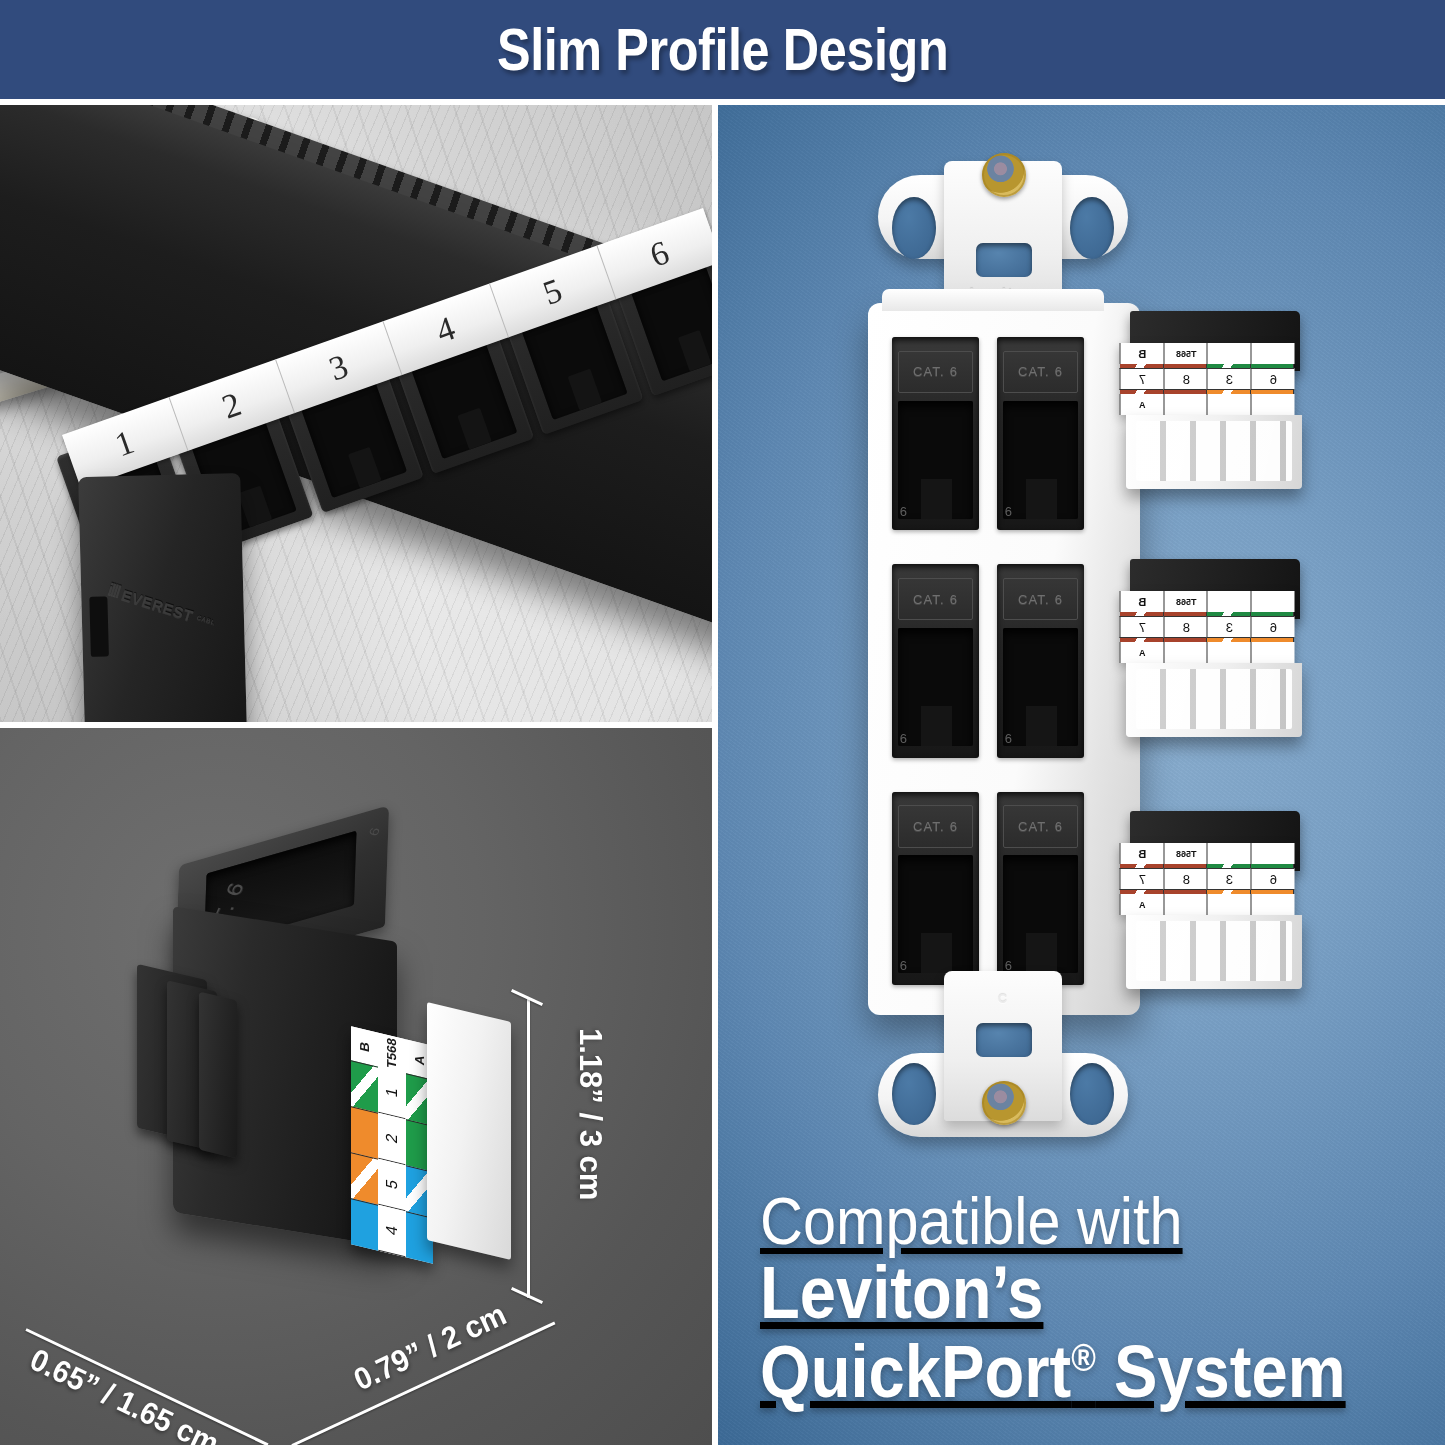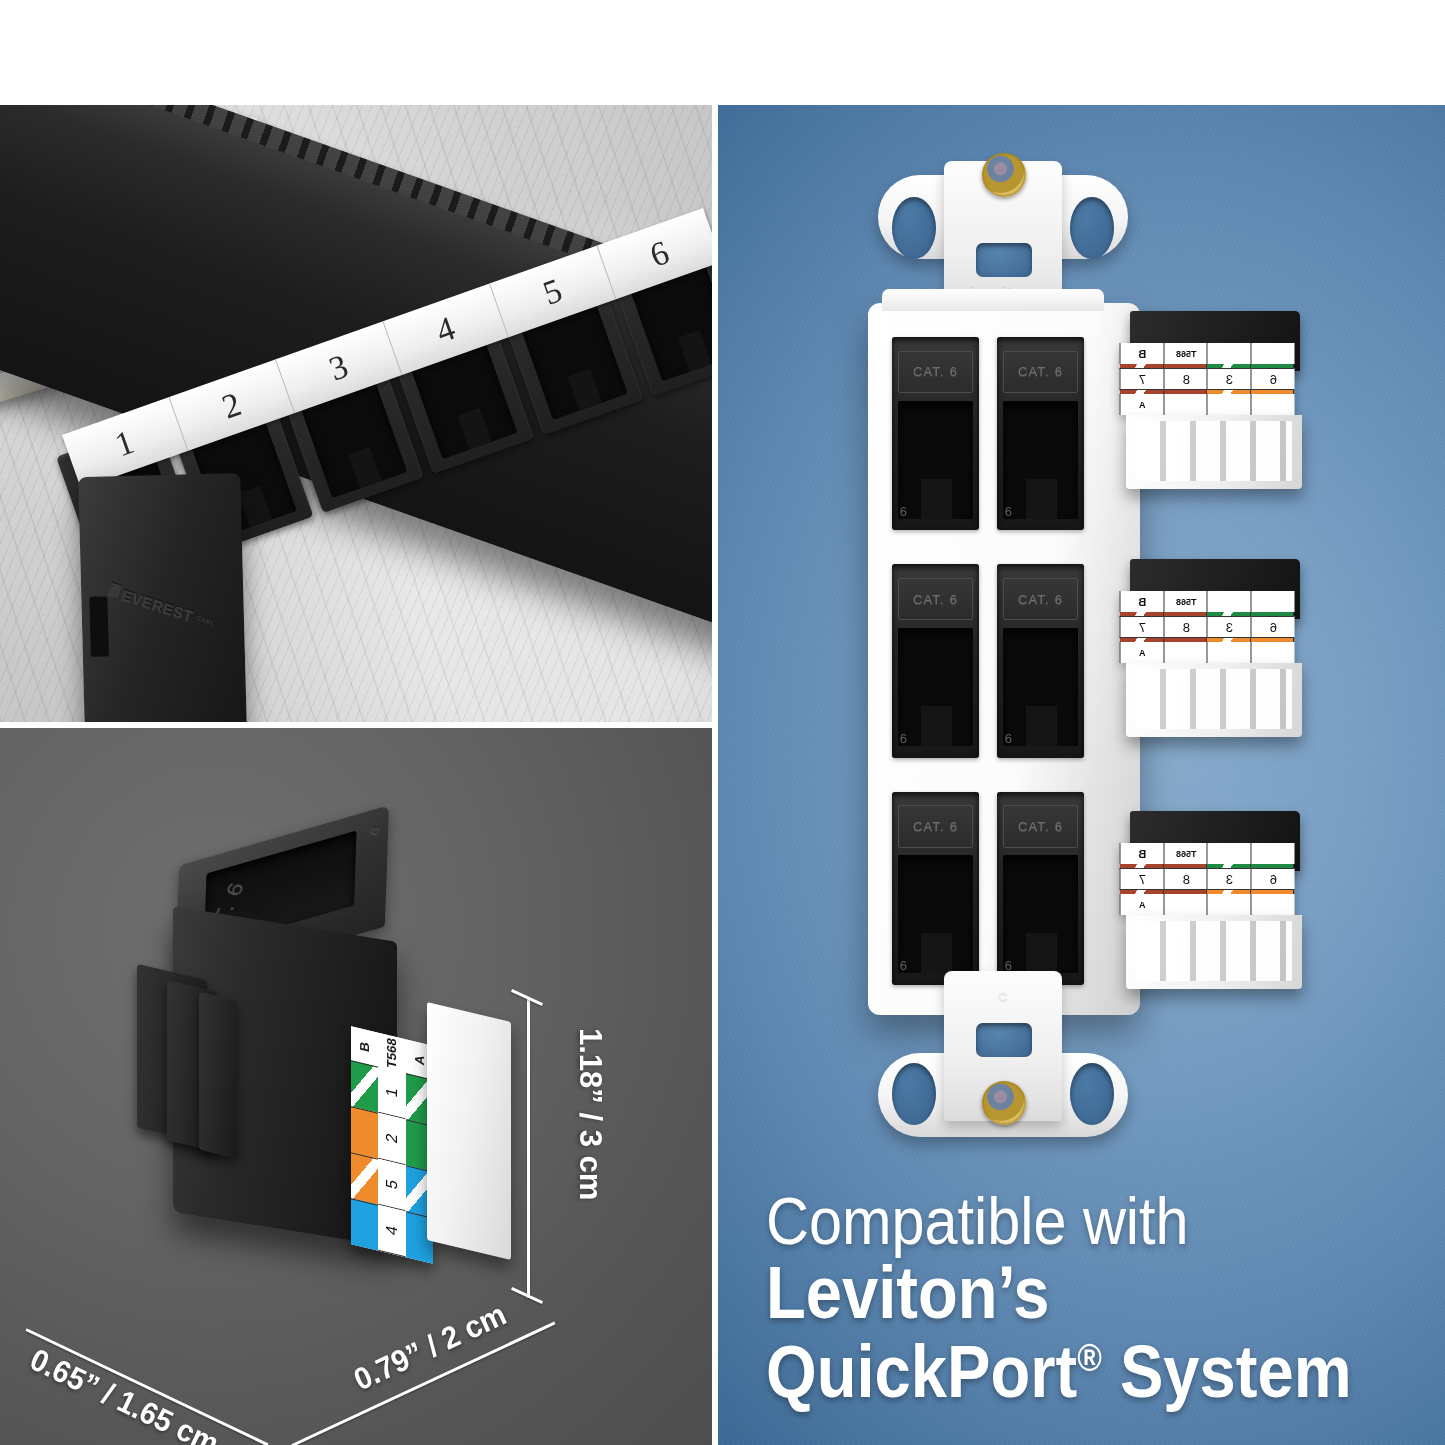--- a/index.html
+++ b/index.html
@@ -394,21 +394,21 @@
   .sj-idc::after{
     content:""; position:absolute; left:10px; top:6px; right:10px; bottom:8px;
     background:repeating-linear-gradient(90deg,
       rgba(255,255,255,.95) 0 24px, rgba(185,185,185,.65) 24px 30px);
     border-radius:2px;
   }
   #sj1{ top:0;   } #sj2{ top:248px; } #sj3{ top:500px; }
 
   
   #blue-copy{
-    position:absolute; left:48px; bottom:34px; width:660px;
+    position:absolute; left:42px; bottom:34px; width:660px;text-decoration:underline;
   }
   #copy-line1{
     color:#ffffff; font-size:66px; font-weight:400;
     transform:scaleX(.9); transform-origin:left center;
     text-shadow:0 3px 7px rgba(0,0,0,.30);
     white-space:nowrap; line-height:1.0;
   }
   #copy-line2, #copy-line3{
     color:#ffffff; font-size:74px; font-weight:700;
     transform:scaleX(.88); transform-origin:left center;
@@ -419,20 +419,23 @@
 
   
   #seam-v{ position:absolute; left:712px; top:99px; width:6px; height:1346px; background:#fff; }
   #seam-h{ position:absolute; left:0; top:722px; width:718px; height:6px; background:#fff; }
 </style>
 </head>
 <body>
 
 <div id="page">
 
+  <div id="banner">
+    <div id="banner-title">Slim Profile Design</div>
+  </div>
   <div id="banner-rule"></div>
 
   <div class="panel" id="panel-patch">
     <div id="concrete"></div>
 
     <div class="cable" id="cab0"></div>
     <div class="cable" id="cab1"></div>
     <div class="cable" id="cab2"></div>
     <div class="cable" id="cab3"></div>
 

